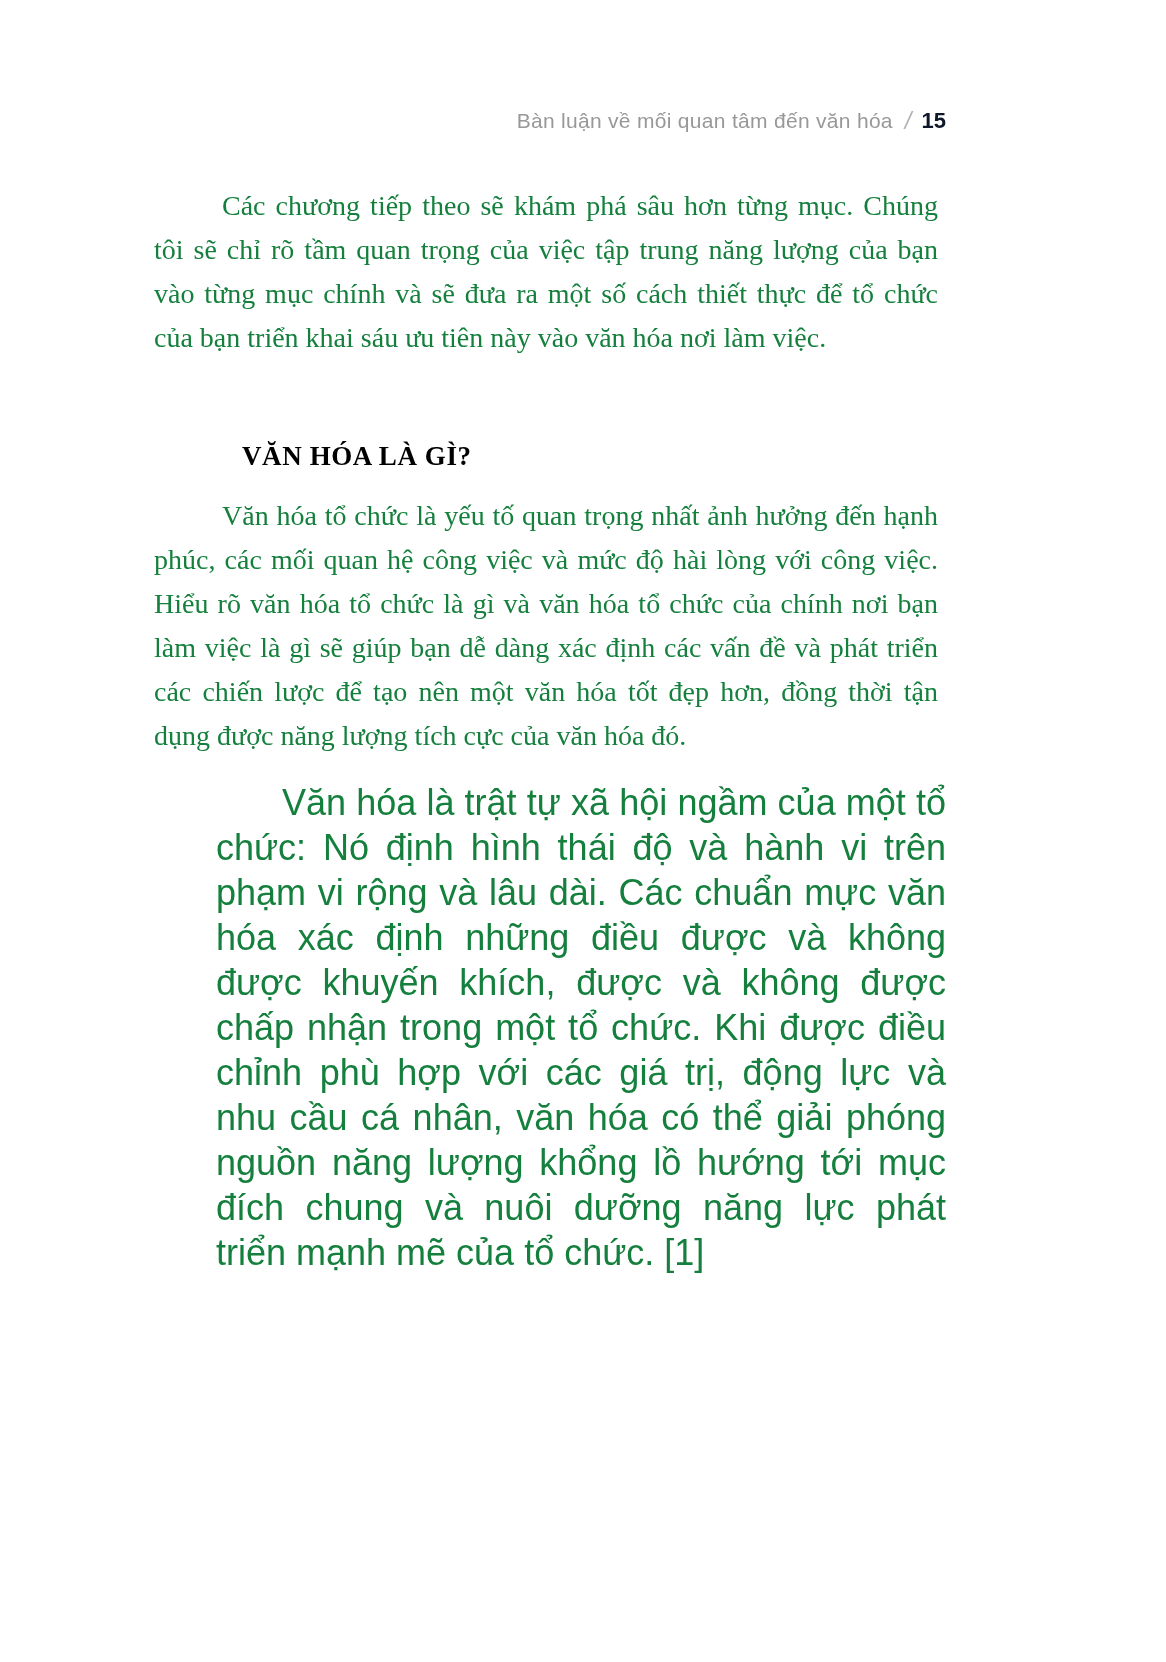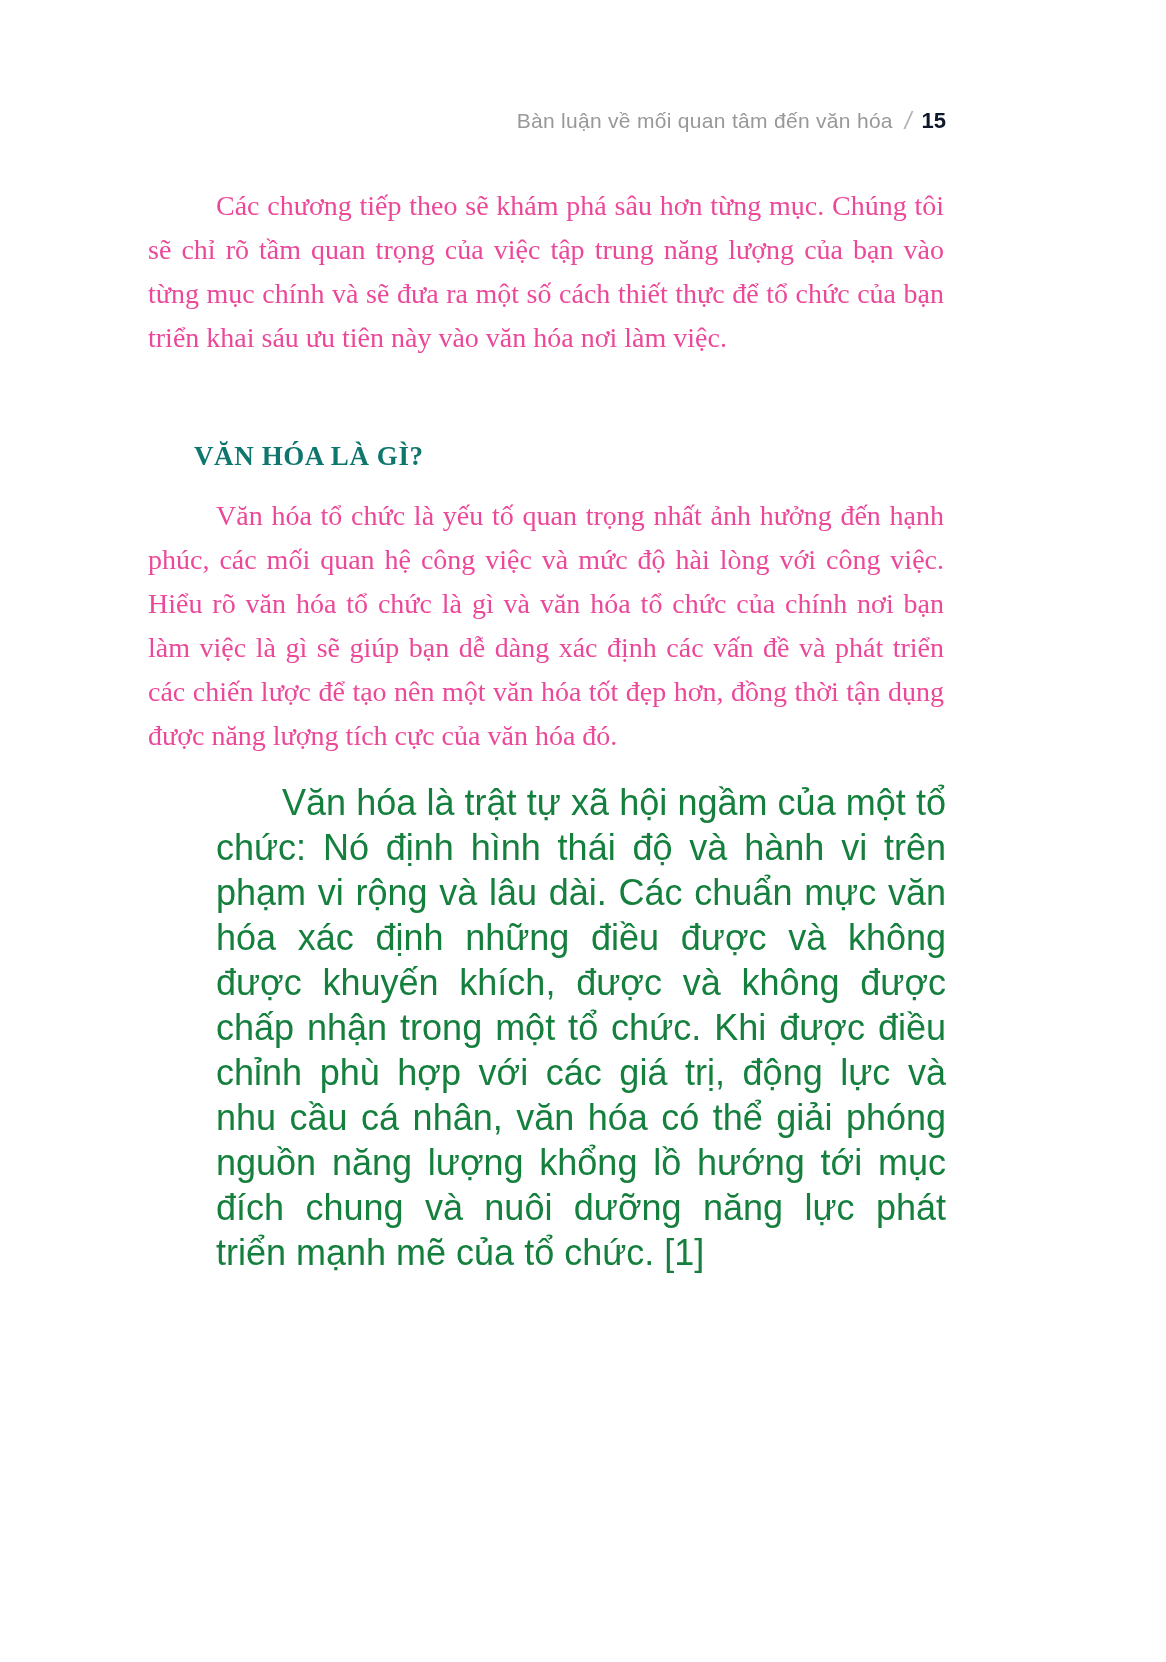--- a/index.html
+++ b/index.html
@@ -45,37 +45,37 @@
   .page-number {
     font-size: 22px;
     font-weight: bold;
     color: #0f172a;
   }
   
   .content {
     width: 800px;
   }
   .body-para {
-    margin: 2px;
+    margin: 8px;
     font-size: 28px;
     line-height: 44px;
     text-align: justify;
     text-indent: 68px;
-    color: #ec4899;
+    color: #15803d;
   }
   .body-para.intro {
     margin-top: 50px;
   }
   .section-heading {
-    margin: 80px 0 0 48px;
+    margin: 80px 0 0 96px;
     font-size: 27px;
     font-weight: bold;
     letter-spacing: 0.6px;
     line-height: 32px;
-    color: #0f766e;
+    color: #000000;
   }
   .para-gap-1 { margin-top: 22px; }
   .para-gap-2 { margin-top: 14px; }
   .journal {
     font-style: italic;
   }
   
   .quote {
     margin: 22px 0 0 70px;
     width: 730px;

